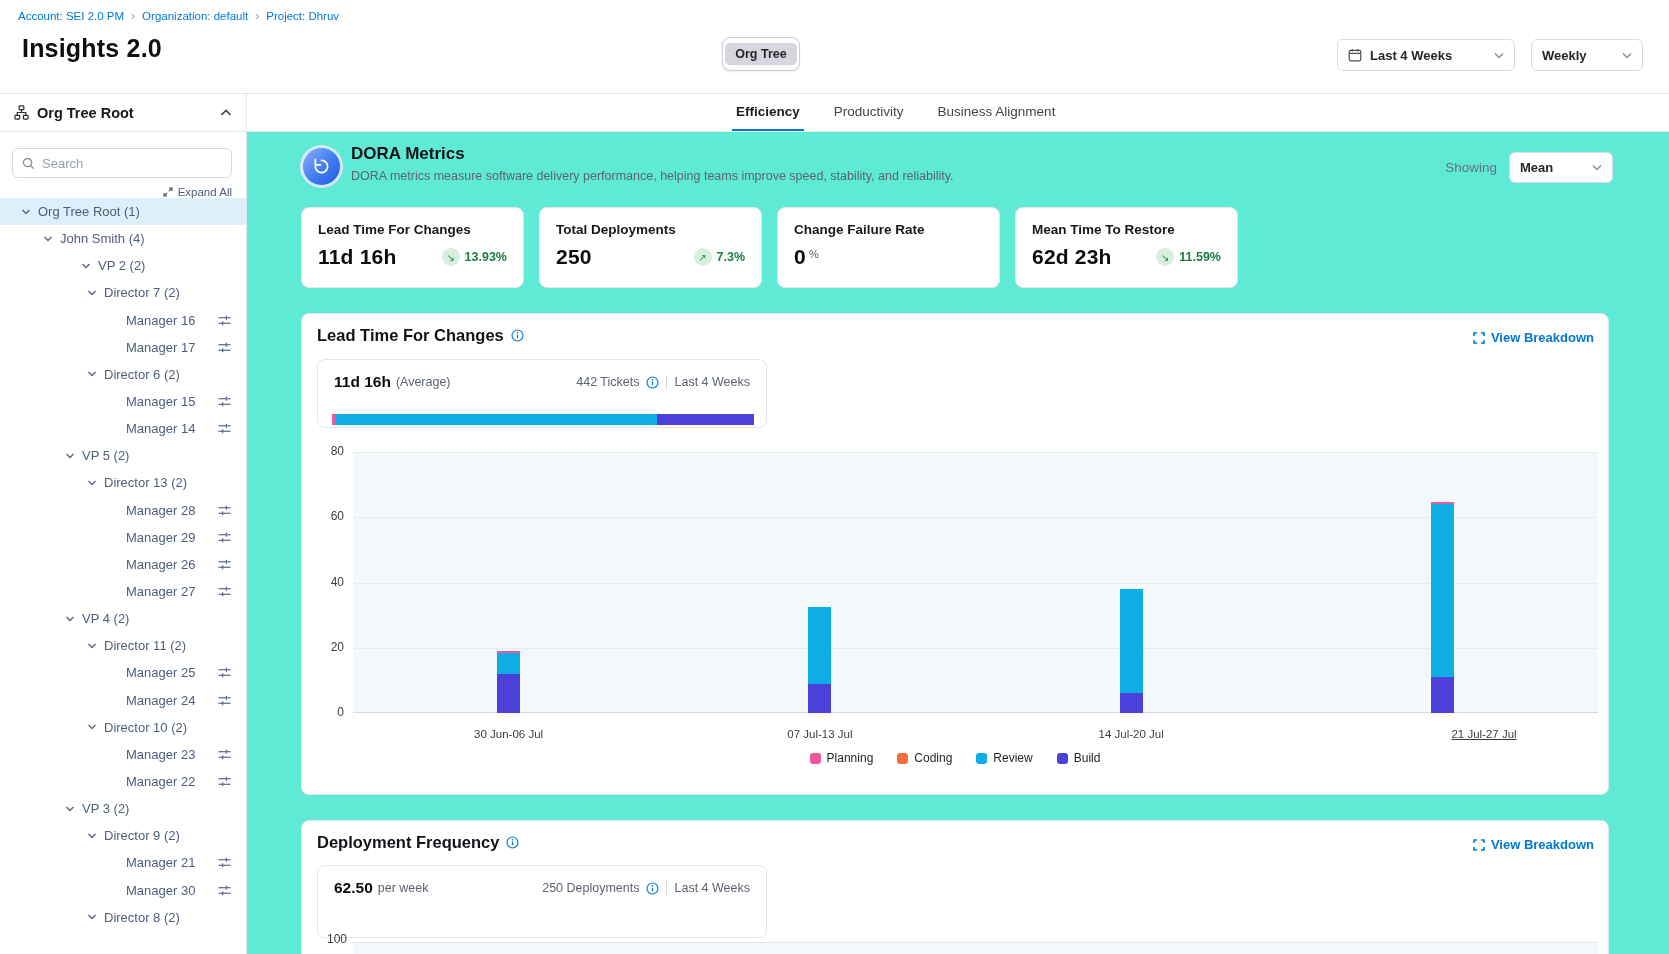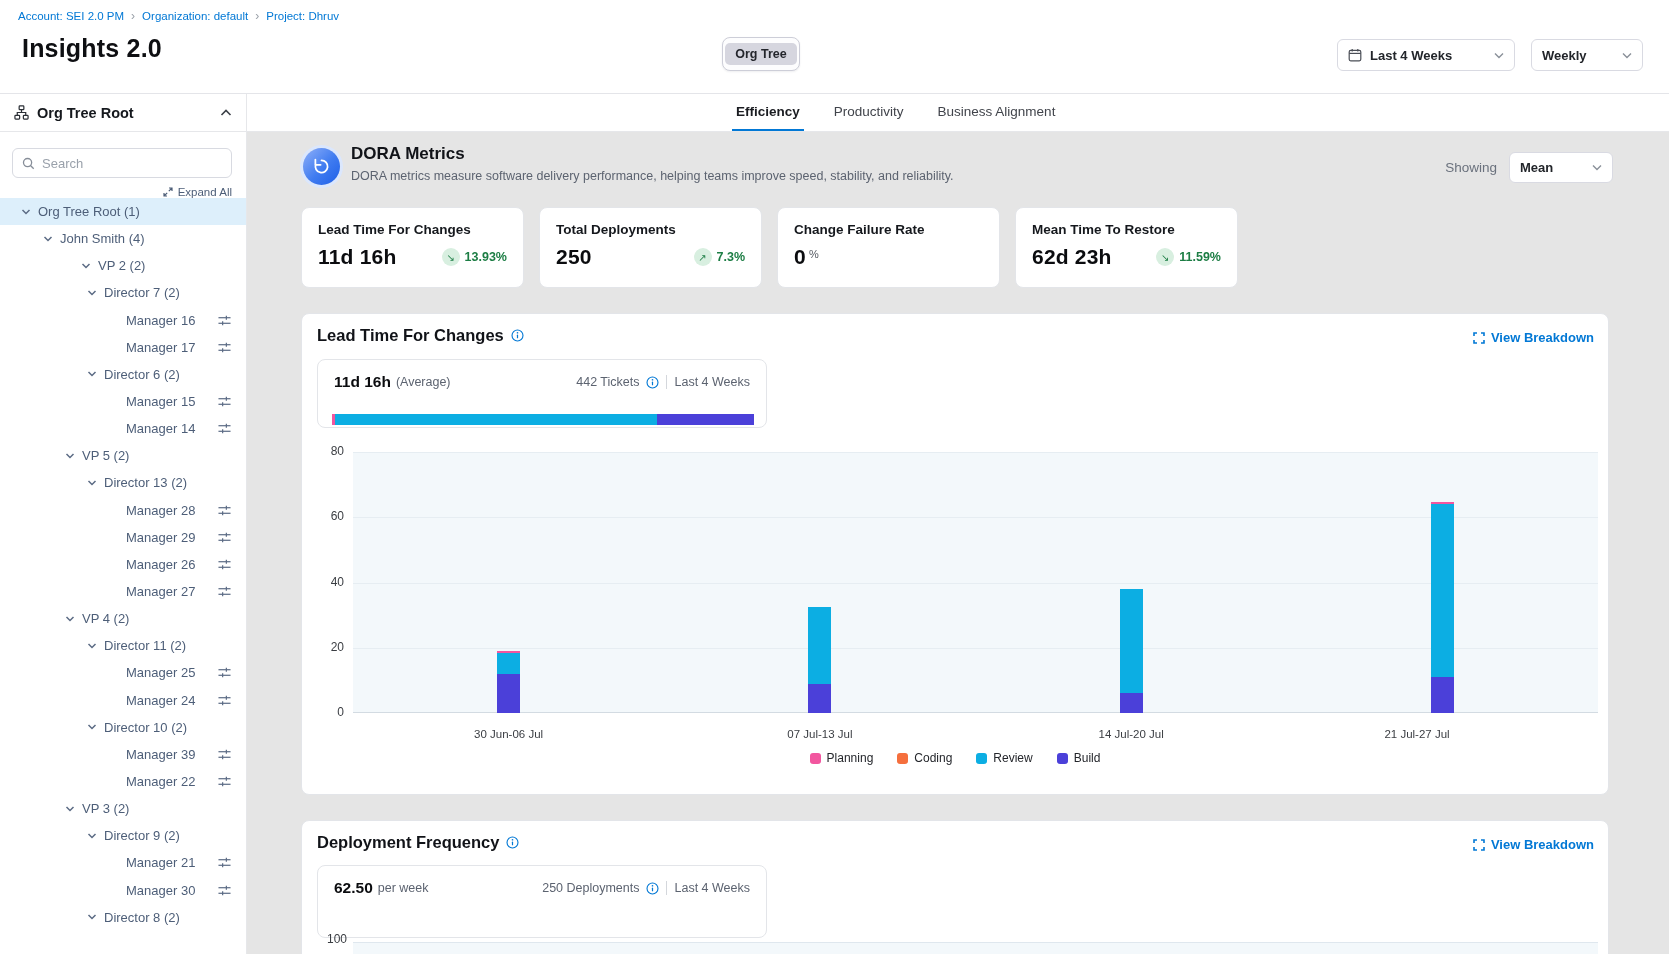--- a/index.html
+++ b/index.html
@@ -33,21 +33,21 @@
   .tree-row.selected { background:#ddeffb; }
   .tree-row .tchev { display:inline-flex; width:12px; margin-right:6px; }
   .tree-row .ticon { position:absolute; right:14px; top:7px; cursor:pointer; }
 
   
   #tabbar { position:absolute; left:247px; top:94px; width:1422px; height:38px; background:#fff; border-bottom:1px solid #e6e7ea; display:flex; align-items:stretch; gap:26px; padding-left:485px; }
   .tab { display:flex; align-items:center; font-size:13.5px; color:#41444b; cursor:pointer; padding:0 4px; border-bottom:2.5px solid transparent;text-align:center; }
   .tab.active { color:#1a1c21; font-weight:700; border-bottom-color:#0278d5; }
 
   
-  #main { position:absolute; left:247px; top:132px; width:1422px; height:822px; background:#e5e5e5; overflow:hidden; }
+  #main { position:absolute; left:247px; top:132px; width:1422px; height:822px; background:#5eead4; overflow:hidden; }
   #dora-icon { position:absolute; left:56px; top:16px; width:37px; height:37px; border-radius:50%; background:linear-gradient(135deg,#8fb0f9 0%,#3f7bf0 55%,#1d5fe8 100%); box-shadow:0 0 0 3px #dbe7fd; display:flex; align-items:center; justify-content:center; color:#fff; font-size:19px; }
   #dora-title { position:absolute; left:104px; top:12px; font-size:17px; font-weight:800; color:#111318; display:flex; align-items:center; gap:6px; }
   #dora-desc { position:absolute; left:104px; top:37px; font-size:12.5px; color:#5c6370; }
   #showing-wrap { position:absolute; right:56px; top:20px; display:flex; align-items:center; gap:12px; }
   #showing-label { font-size:13.5px; color:#6a717d; }
   #showing-select { position:static; width:104px; height:31px; }
 
   #cards-row { position:absolute; left:54px; top:75px; display:flex; gap:15px; }
   .mcard { width:223px; height:81px; background:#fff; border:1px solid #e3e5e9; border-radius:8px; padding:14px 16px 0 16px; }
   .mcard .mtitle { font-size:13.5px; font-weight:700; color:#15181d; }
@@ -356,21 +356,21 @@
       </div>
       <div class="tree-row" style="padding-left: 86px;">
         <span class="tchev">
           <svg width="12" height="12" viewBox="0 0 12 12">
             <polyline points="2.5,4 6,7.5 9.5,4" fill="none" stroke="#5b6b84" stroke-width="1.5"></polyline>
           </svg>
         </span>
         <span>Director 10 (2)</span>
       </div>
       <div class="tree-row" style="padding-left: 126px;">
-        <span>Manager 39</span>
+        <span>Manager 23</span>
         <span class="ticon">
           <svg width="15" height="13" viewBox="0 0 16 14">
             <line x1="1.5" y1="4" x2="14.5" y2="4" stroke="#5b6b84" stroke-width="1.3"></line>
             <line x1="10" y1="1.8" x2="10" y2="6.2" stroke="#5b6b84" stroke-width="1.3"></line>
             <line x1="1.5" y1="10" x2="14.5" y2="10" stroke="#5b6b84" stroke-width="1.3"></line>
             <line x1="6" y1="7.8" x2="6" y2="12.2" stroke="#5b6b84" stroke-width="1.3"></line>
           </svg>
         </span>
       </div>
       <div class="tree-row" style="padding-left: 126px;">
@@ -575,21 +575,21 @@
         <div class="bar" style="left: 1077.88px;">
           <div style="height: 35.8875px; background: rgb(75, 64, 217);"></div>
           <div style="height: 172.912px; background: rgb(12, 174, 227);"></div>
           <div style="height: 2.28375px; background: rgb(242, 86, 159);"></div>
         </div>
       </div>
     <div id="xlabels">
         <div class="xlab" style="left: 206.625px;">30 Jun-06 Jul</div>
         <div class="xlab" style="left: 517.875px;">07 Jul-13 Jul</div>
         <div class="xlab" style="left: 829.125px;">14 Jul-20 Jul</div>
-        <div class="xlab" style="left: 1115px;">21 Jul-27 Jul</div>
+        <div class="xlab" style="left: 1182px; text-decoration: underline;">21 Jul-27 Jul</div>
       </div>
     <div id="legend">
         <span class="leg-item">
           <span class="leg-swatch" style="background: rgb(242, 86, 159);"></span>
           <span>Planning</span>
         </span>
         <span class="leg-item">
           <span class="leg-swatch" style="background: rgb(245, 111, 61);"></span>
           <span>Coding</span>
         </span>

